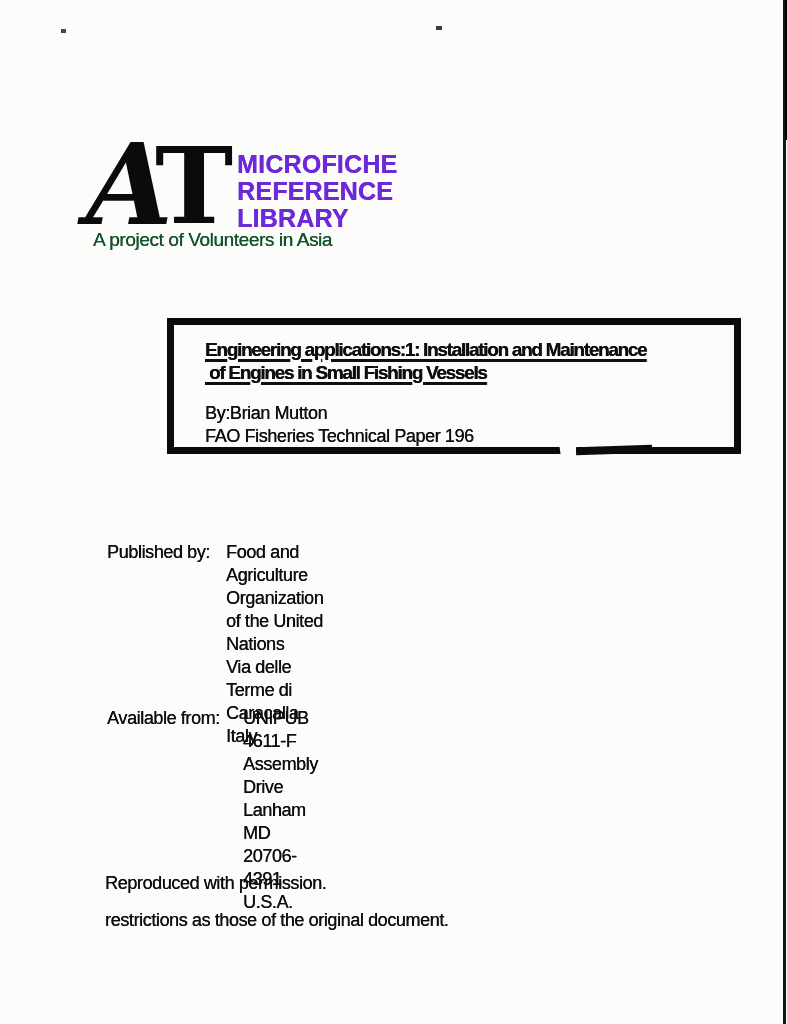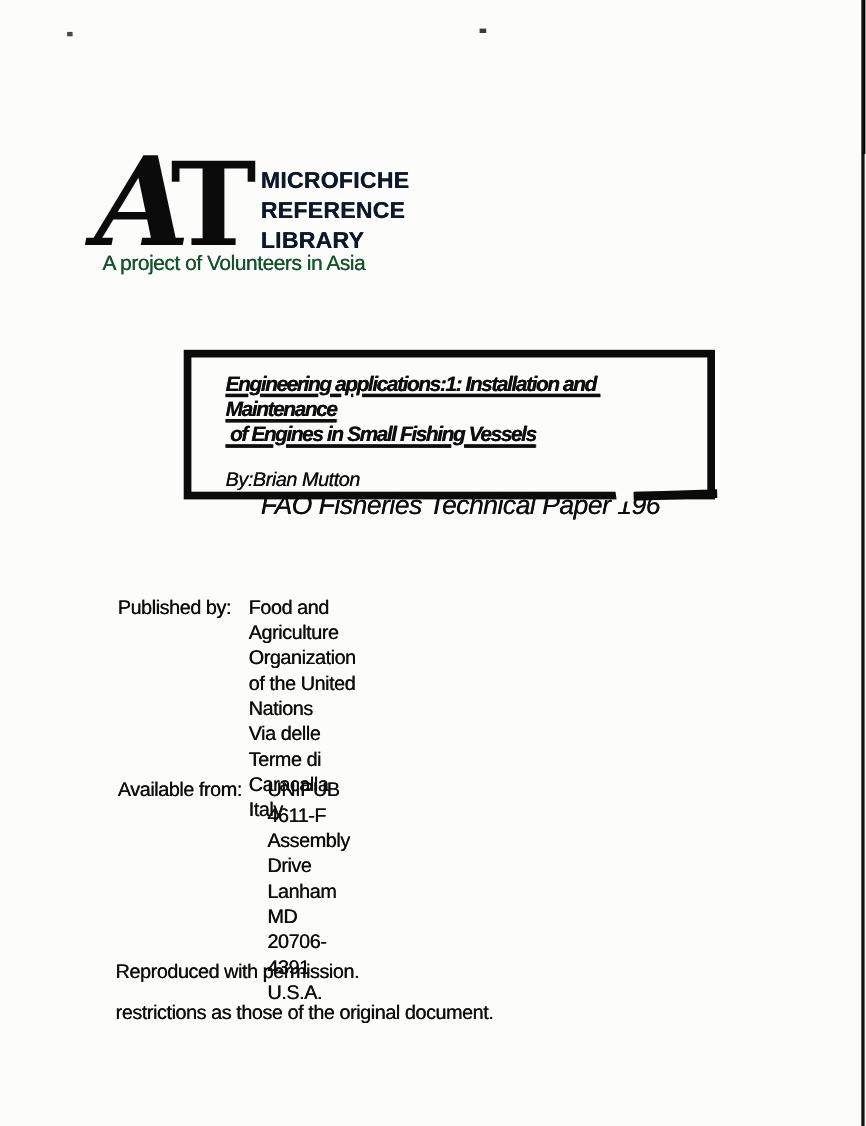--- a/index.html
+++ b/index.html
@@ -19,39 +19,39 @@
   .logo-wrap{
     position:absolute;left:86px;top:128px;height:102px;
     display:flex;align-items:flex-end;
     font-family:"DejaVu Serif",serif;font-weight:bold;color:#0b0b0b;
     text-shadow:none;
   }
   .logo-a{font-size:112px;font-style:italic;line-height:0.80;display:block;}
   .logo-t{font-size:105px;line-height:0.84;margin-left:-18px;display:block;}
   .lib-name{
     position:absolute;left:237px;top:151px;
-    font-size:21px;font-weight:bold;line-height:27px;letter-spacing:0.2px;color:#0f172a;
+    font-size:25px;font-weight:bold;line-height:27px;letter-spacing:0.2px;color:#6d28d9;
   }
   .tagline{position:absolute;left:93px;top:229px;font-size:19px;letter-spacing:-0.4px;color:#14532d;}
 
   
   .title-box{
-    position:absolute;left:167px;top:318px;width:483px;height:136px;
+    position:absolute;left:167px;top:318px;width:574px;height:136px;
     border:7px solid #0b0b0b;box-sizing:border-box;
-    padding:13px 0 0 31px;background:#fcfcfb;font-style:italic;
+    padding:13px 0 0 31px;background:#fcfcfb;
   }
   .box-title{font-size:19px;font-weight:bold;letter-spacing:-1.3px;line-height:23px;}
   .t-line{
     white-space:pre-wrap;
     text-decoration:underline;
     text-decoration-thickness:2.5px;
     text-underline-offset:3px;
   }
   .byline{margin-top:18px;font-size:18px;letter-spacing:-0.4px;line-height:23px;}
-  .series{font-size:24px;letter-spacing:-0.4px;line-height:23px;margin-left:32px;}
+  .series{font-size:18px;letter-spacing:-0.4px;line-height:23px;}
   
   .notch-white{position:absolute;left:560px;top:443px;width:17px;height:13px;background:#fcfcfb;transform:rotate(-8deg);}
   .notch-dash{position:absolute;left:576px;top:446px;width:76px;height:8px;background:#0b0b0b;transform:rotate(-2deg);}
 
   
   .block{position:absolute;font-size:18px;line-height:23px;letter-spacing:-0.4px;}
   .block .label{position:absolute;left:0;top:0;white-space:nowrap;}
   .block .vals{position:absolute;top:0;margin-left:16px;}
   .pub{left:107px;top:541px;}
   .pub .vals{left:103px;}

